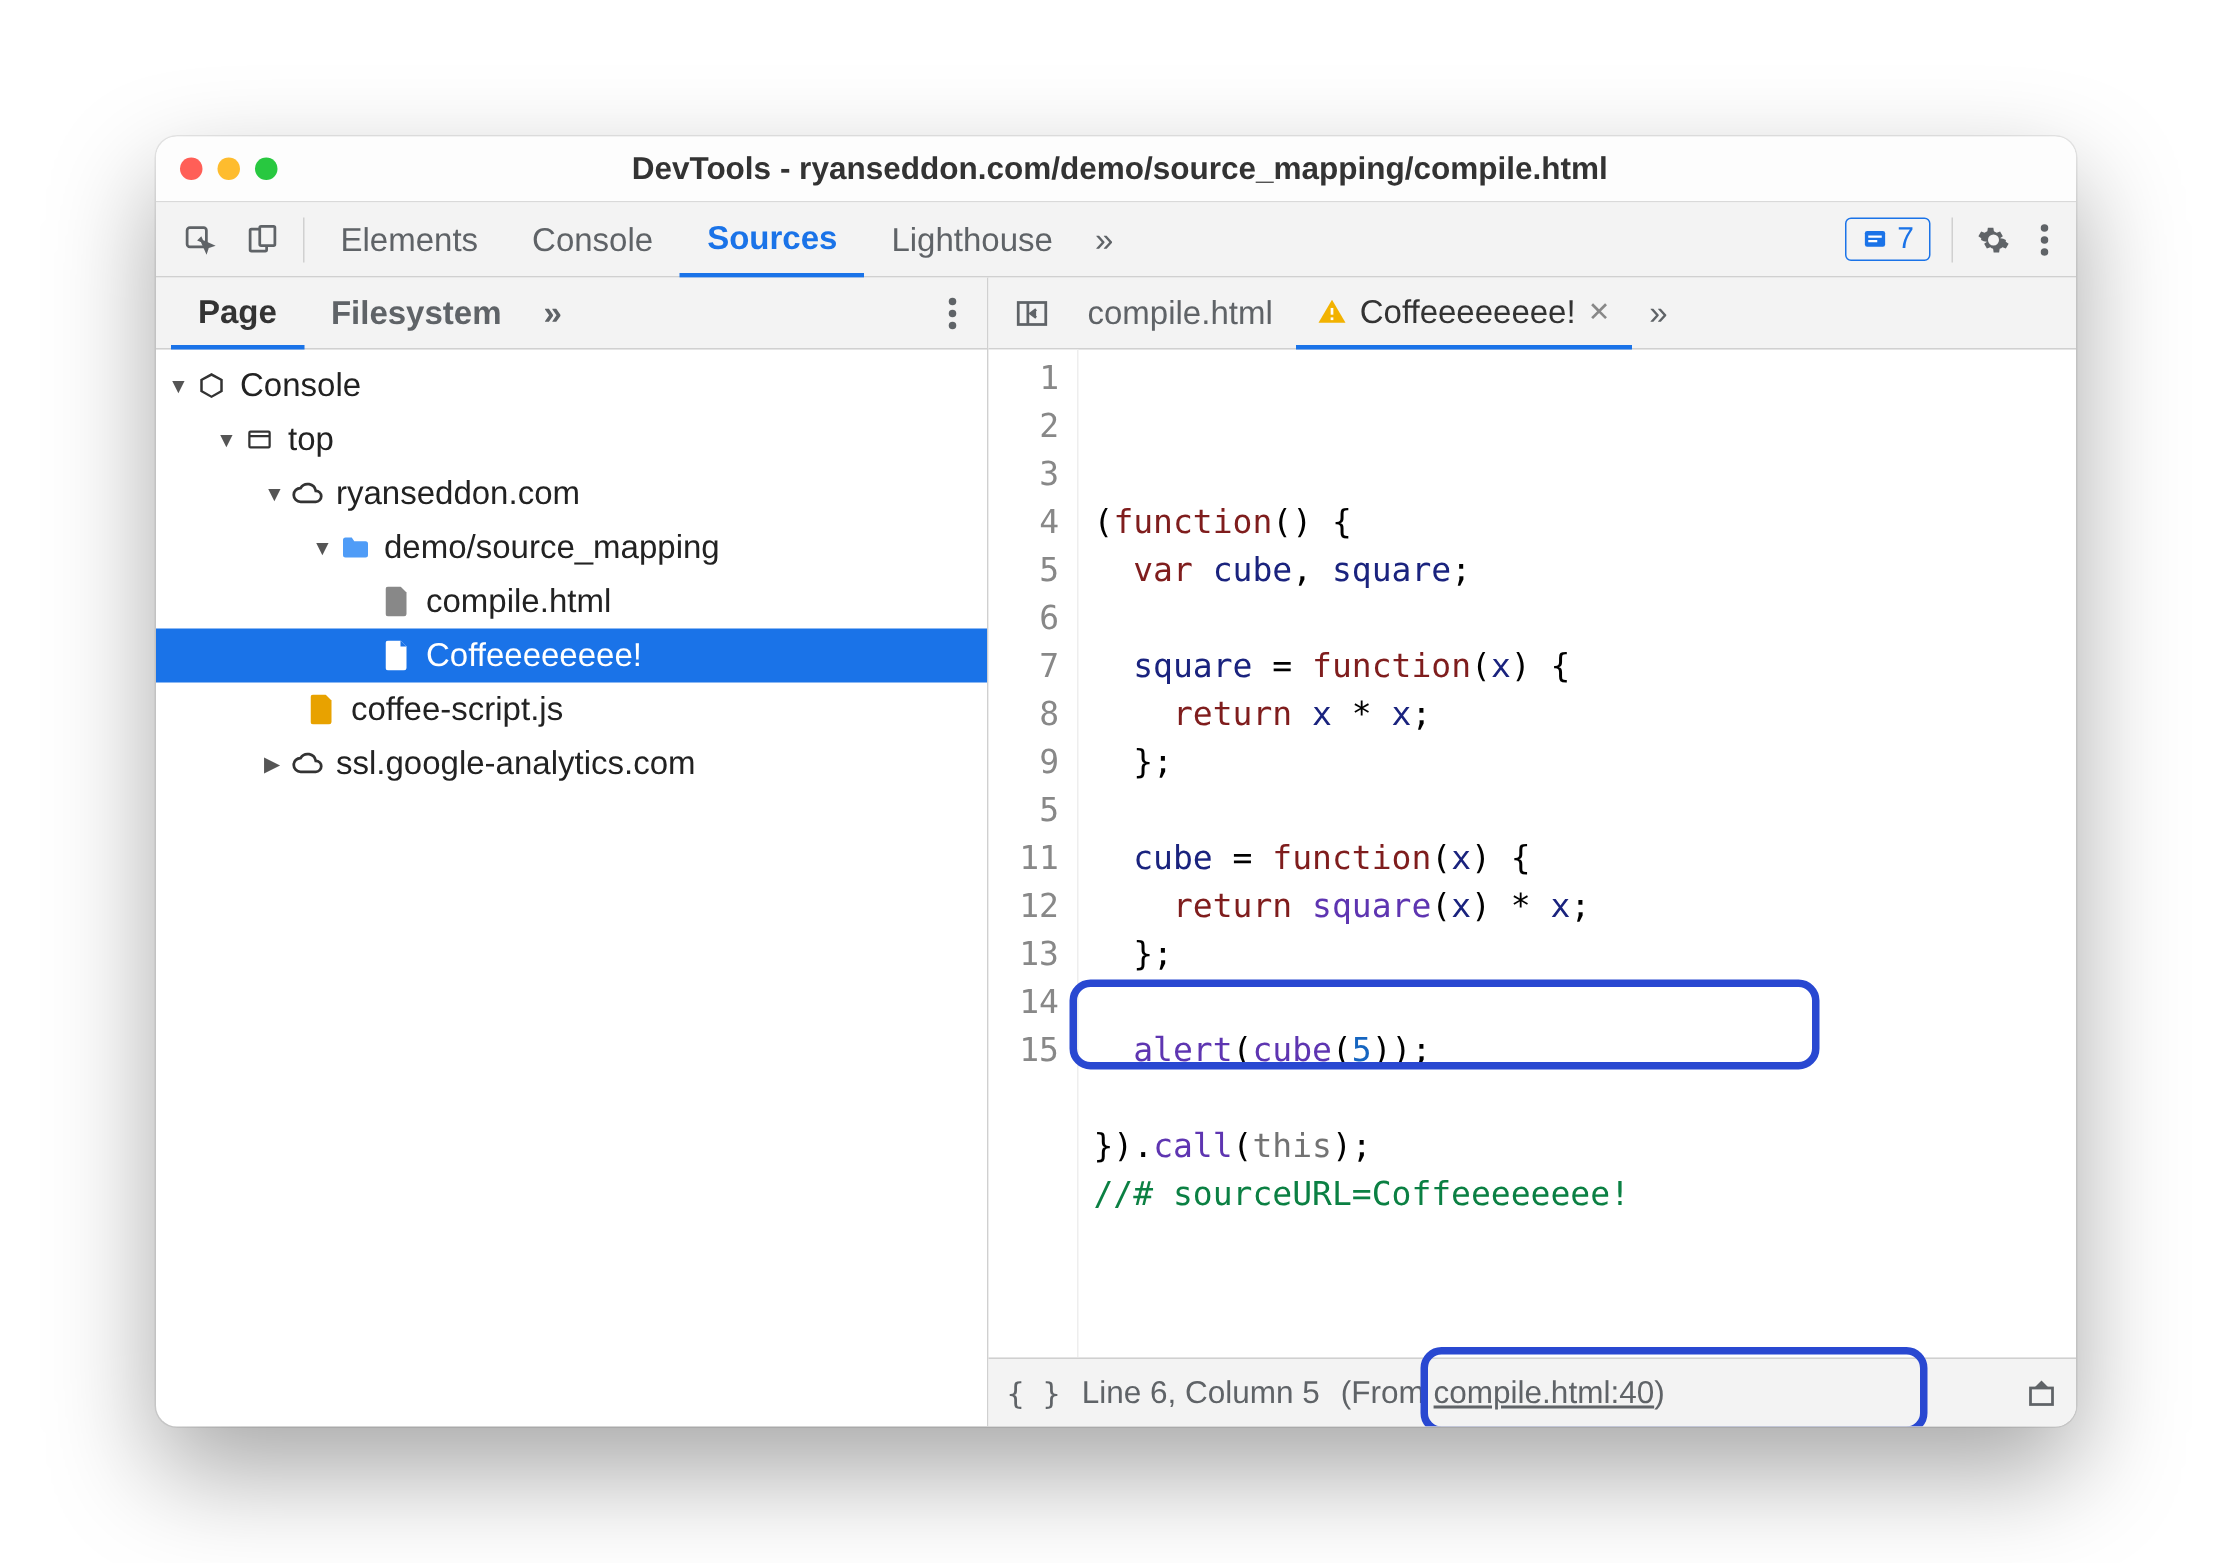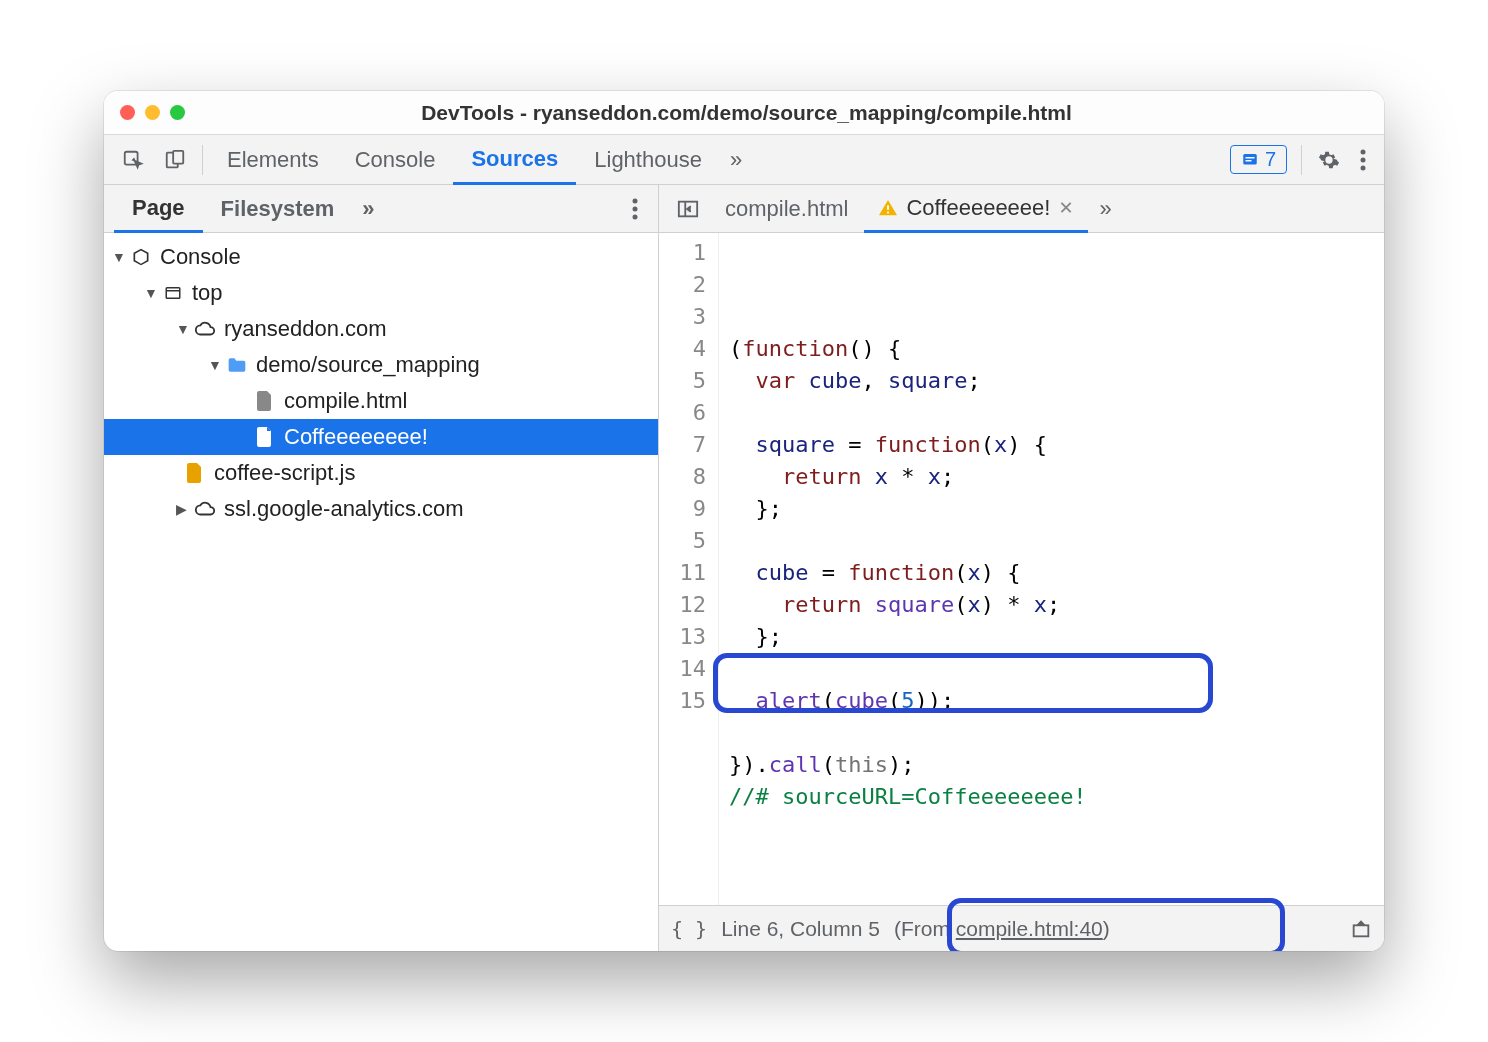--- a/index.html
+++ b/index.html
@@ -235,21 +235,21 @@
         </div>
         <div class="tree-row selected" style="padding-left:150px">
           <span class="ico">
             <svg width="16" height="20" viewBox="0 0 16 20" fill="#fff">
                 <path d="M2 0h8l4 4v14a2 2 0 01-2 2H2a2 2 0 01-2-2V2a2 2 0 012-2z"></path>
                 <path d="M10 0v4h4" fill="#1a73e8"></path>
               </svg>
           </span>
           <span>Coffeeeeeeee!</span>
         </div>
-        <div class="tree-row" style="padding-left:80px">
+        <div class="tree-row" style="padding-left:100px">
           <span class="ico">
             <svg width="16" height="20" viewBox="0 0 16 20" fill="#e8a200">
                 <path d="M2 0h8l4 4v14a2 2 0 01-2 2H2a2 2 0 01-2-2V2a2 2 0 012-2z"></path>
               </svg>
           </span>
           <span>coffee-script.js</span>
         </div>
         <div class="tree-row" style="padding-left:72px">
           <span class="twist">▶</span>
           <span class="ico">

